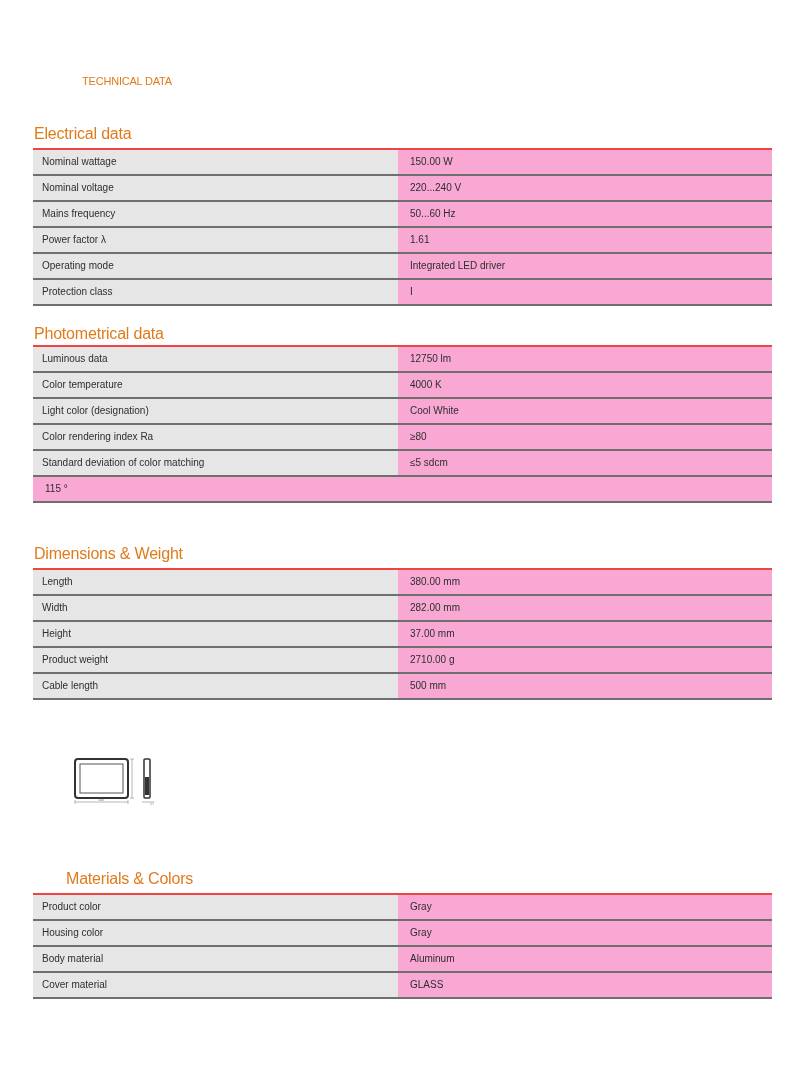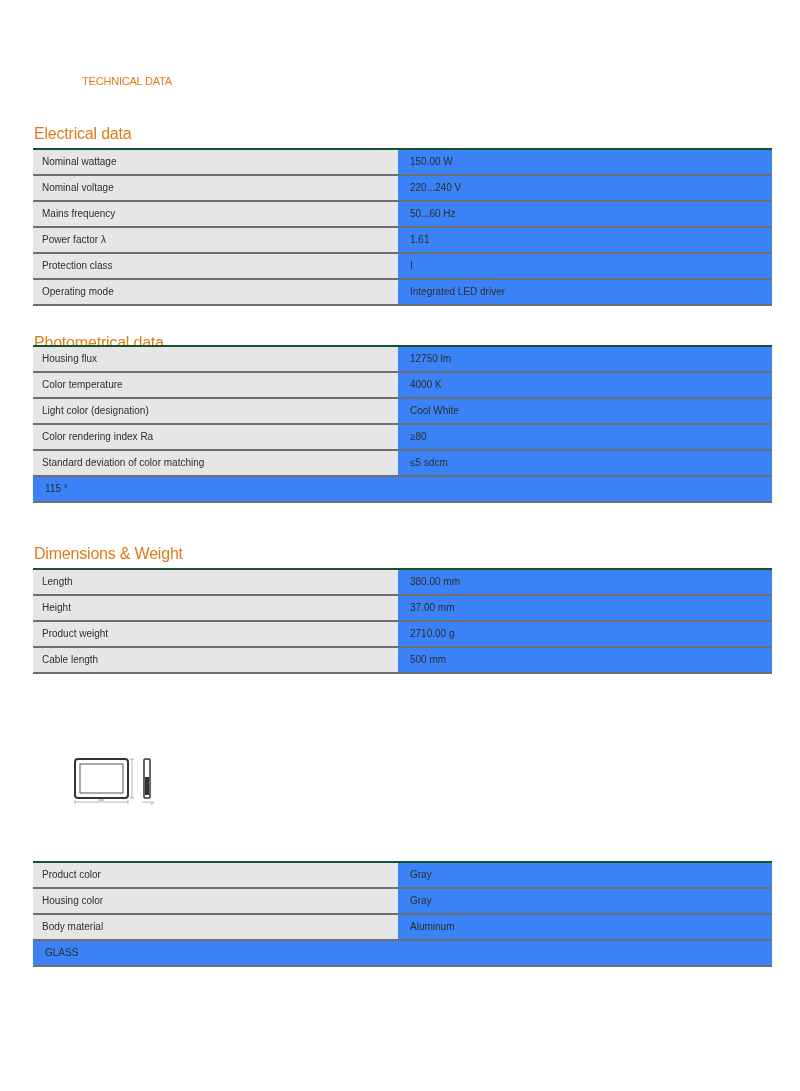--- a/index.html
+++ b/index.html
@@ -29,41 +29,41 @@
       left: 34px;
       font-size: 16px;
       color: #e07b1a;
       letter-spacing: -0.2px;
     }
     .spec-table {
       position: absolute;
       left: 33px;
       width: 739px;
       border-collapse: collapse;
-      border-top: 2px solid #14532d;
+      border-top: 2px solid #ef4444;
     }
     .spec-row {
       display: flex;
       height: 24px;
       border-bottom: 2px solid #6f6f6f;
       box-sizing: content-box;
     }
     .spec-label {
       width: 365px;
       background: #e6e6e6;
       font-size: 10px;
       line-height: 24px;
       padding-left: 9px;
       color: #2e2e2e;
       box-sizing: border-box;
       white-space: nowrap;
     }
     .spec-value {
       flex: 1;
-      background: #3b82f6;
+      background: #f9a8d4;
       font-size: 10px;
       line-height: 24px;
       padding-left: 12px;
       color: #2e2e2e;
       box-sizing: border-box;
       white-space: nowrap;
     }
     .drawing {
       position: absolute;
       left: 62px;
@@ -89,33 +89,33 @@
   </div>
   <div class="spec-row">
     <div class="spec-label">Mains frequency</div>
     <div class="spec-value">50...60 Hz</div>
   </div>
   <div class="spec-row">
     <div class="spec-label">Power factor λ</div>
     <div class="spec-value">1.61</div>
   </div>
   <div class="spec-row">
+    <div class="spec-label">Operating mode</div>
+    <div class="spec-value">Integrated LED driver</div>
+  </div>
+  <div class="spec-row">
     <div class="spec-label">Protection class</div>
     <div class="spec-value">I</div>
   </div>
-  <div class="spec-row">
-    <div class="spec-label">Operating mode</div>
-    <div class="spec-value">Integrated LED driver</div>
-  </div>
-</div>
-
-<div class="section-title" style="top:334px;">Photometrical data</div>
+</div>
+
+<div class="section-title" style="top:325px;">Photometrical data</div>
 <div class="spec-table" style="top:345px;">
   <div class="spec-row">
-    <div class="spec-label">Housing flux</div>
+    <div class="spec-label">Luminous data</div>
     <div class="spec-value">12750 lm</div>
   </div>
   <div class="spec-row">
     <div class="spec-label">Color temperature</div>
     <div class="spec-value">4000 K</div>
   </div>
   <div class="spec-row">
     <div class="spec-label">Light color (designation)</div>
     <div class="spec-value">Cool White</div>
   </div>
@@ -130,20 +130,24 @@
   <div class="spec-row">
     <div class="spec-value">115 °</div>
   </div>
 </div>
 
 <div class="section-title" style="top:545px;">Dimensions &amp; Weight</div>
 <div class="spec-table" style="top:568px;">
   <div class="spec-row">
     <div class="spec-label">Length</div>
     <div class="spec-value">380.00 mm</div>
+  </div>
+  <div class="spec-row">
+    <div class="spec-label">Width</div>
+    <div class="spec-value">282.00 mm</div>
   </div>
   <div class="spec-row">
     <div class="spec-label">Height</div>
     <div class="spec-value">37.00 mm</div>
   </div>
   <div class="spec-row">
     <div class="spec-label">Product weight</div>
     <div class="spec-value">2710.00 g</div>
   </div>
   <div class="spec-row">
@@ -169,29 +173,30 @@
     <text x="36" y="49" font-size="3" fill="#777" font-family="DejaVu Sans, sans-serif">380</text>
 
     <rect x="82" y="7" width="6" height="39" rx="1" fill="none" stroke="#333" stroke-width="1.5"></rect>
     <rect x="83" y="25" width="4" height="18" fill="#333"></rect>
     <line x1="80" y1="50" x2="92" y2="50" stroke="#888" stroke-width="0.6"></line>
     <text x="88" y="53" font-size="3" fill="#777" font-family="DejaVu Sans, sans-serif">37</text>
   </svg>
 </div>
 
 <div class="section-title" style="top:870px;margin-left:32px;">Materials &amp; Colors</div>
-<div class="spec-table" style="top:861px;">
+<div class="spec-table" style="top:893px;">
   <div class="spec-row">
     <div class="spec-label">Product color</div>
     <div class="spec-value">Gray</div>
   </div>
   <div class="spec-row">
     <div class="spec-label">Housing color</div>
     <div class="spec-value">Gray</div>
   </div>
   <div class="spec-row">
     <div class="spec-label">Body material</div>
     <div class="spec-value">Aluminum</div>
   </div>
   <div class="spec-row">
+    <div class="spec-label">Cover material</div>
     <div class="spec-value">GLASS</div>
   </div>
 </div>
 
 </body></html>

